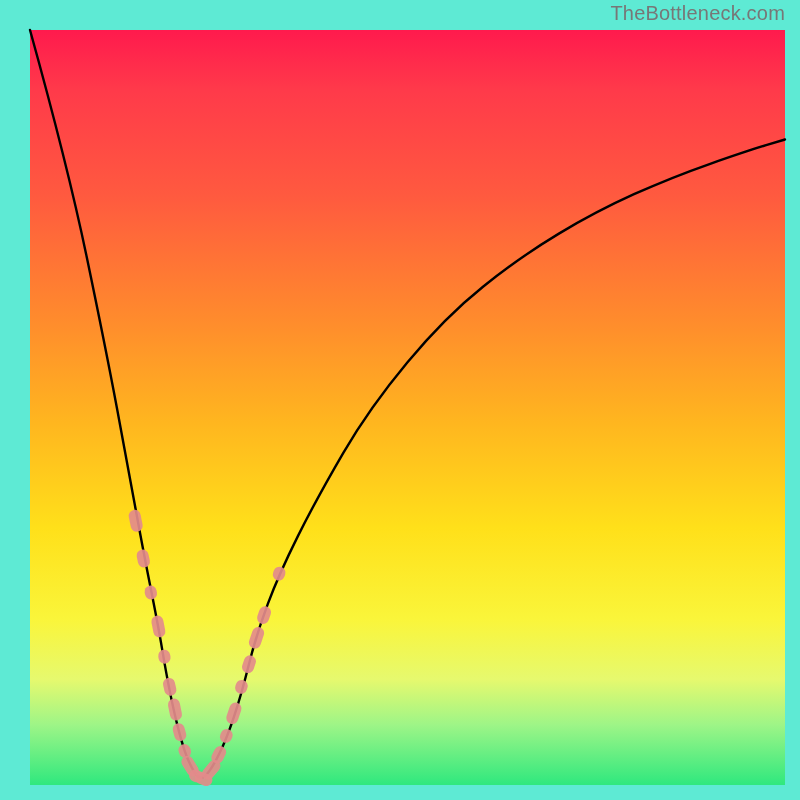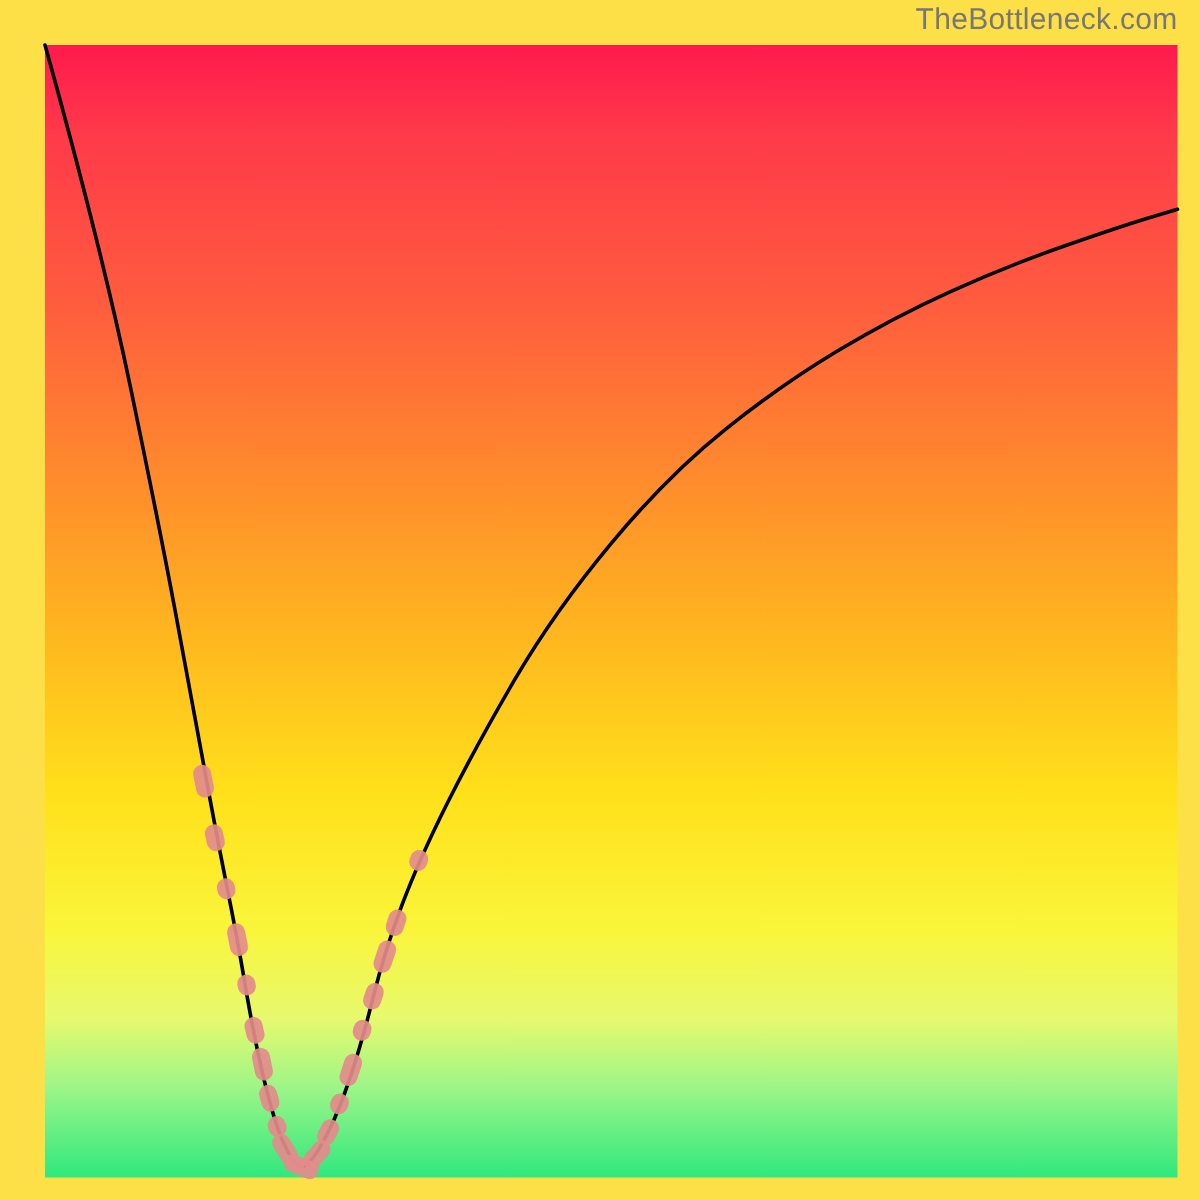--- a/index.html
+++ b/index.html
@@ -8,21 +8,21 @@
     width: 800px;
     height: 800px;
     overflow: hidden;
     background: #000;
     font-family: Arial, Helvetica, sans-serif;
   }
   .frame {
     position: relative;
     width: 800px;
     height: 800px;
-    background: #fde047;
+    background: #5eead4;
   }
   .plot-area {
     position: absolute;
     left: 30px;
     top: 30px;
     width: 755px;
     height: 755px;
     
     background: linear-gradient(
       to bottom,

